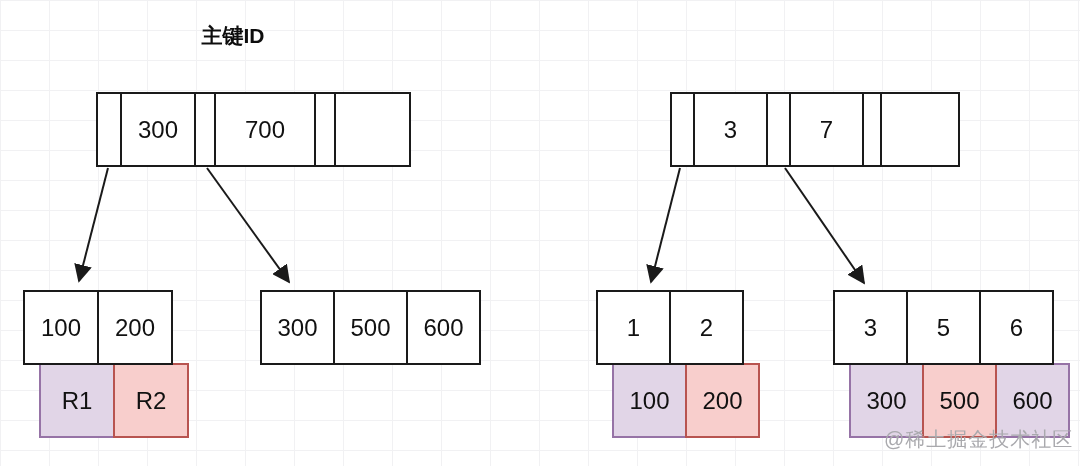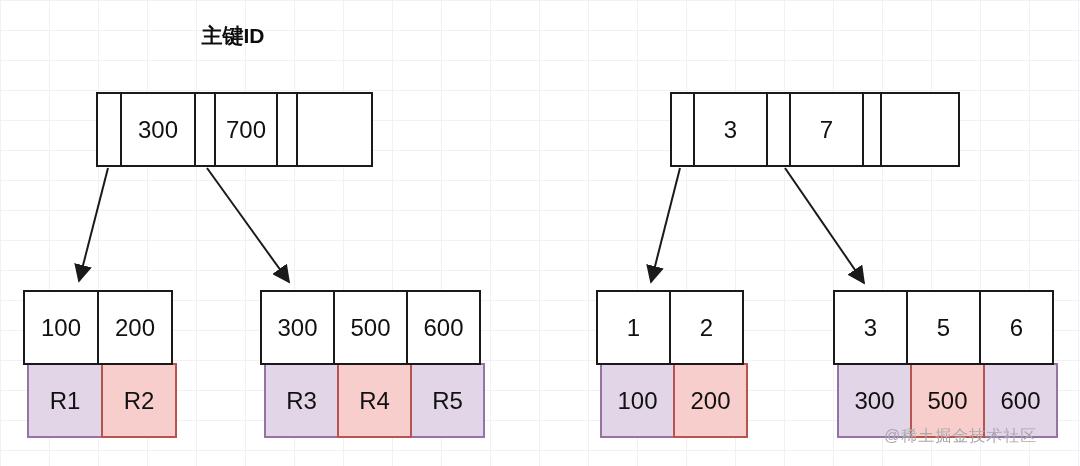--- a/index.html
+++ b/index.html
@@ -35,30 +35,30 @@
     box-sizing:border-box;width:75px;height:75px;background:#fff;
     border:2px solid #1a1a1a;margin-left:-2px;
     display:flex;align-items:center;justify-content:center;font-size:24px;
   }
   .kcell:first-child{margin-left:0;}
   .rcell{
     box-sizing:border-box;width:75px;height:75px;margin-left:-2px;
     display:flex;align-items:center;justify-content:center;font-size:24px;
     position:relative;
   }
-  .rcell:first-child{margin-left:4px;text-align:center;}
+  .rcell:first-child{margin-left:16px;text-align:center;}
   .rcell.purple{background:#E1D5E7;border:2px solid #9673A6;z-index:1;}
   .rcell.pink{background:#F8CECC;border:2px solid #B85450;z-index:2;text-align:center;}
-  .w26{width:26px;} .w76{width:76px;} .w22{width:22px;} .w78{width:64px;} .w77{width:77px;}
+  .w26{width:26px;} .w76{width:76px;} .w22{width:22px;} .w78{width:102px;} .w77{width:77px;}
   .w25{width:25px;} .w75{width:75px;} .w20{width:20px;} .w80{width:80px;}
   .kw76{width:76px;}
   .arrow-layer{position:absolute;left:0;top:0;z-index:5;pointer-events:none;}
   .watermark{
     position:absolute;left:884px;top:426px;z-index:10;
-    font-size:16px;color:#a9a9ad;letter-spacing:1px;
+    font-size:20px;color:#a9a9ad;letter-spacing:1px;
   }
 </style>
 </head>
 <body>
 
 <div class="canvas">
 
   <div class="section-title" style="left:83px;top:22px;">主键ID</div>
 
   <div class="bnode" style="left:96px;top:92px;">
@@ -89,25 +89,20 @@
       <div class="rcell pink kw76">R2</div>
     </div>
   </div>
 
   <div class="leaf" style="left:260px;top:290px;">
     <div class="leaf-row top">
       <div class="kcell">300</div>
       <div class="kcell">500</div>
       <div class="kcell">600</div>
     </div>
-    <div class="leaf-row bottom">
-      <div class="rcell purple">R3</div>
-      <div class="rcell pink">R4</div>
-      <div class="rcell purple">R5</div>
-    </div>
   </div>
 
   <div class="leaf" style="left:596px;top:290px;">
     <div class="leaf-row top">
       <div class="kcell">1</div>
       <div class="kcell">2</div>
     </div>
     <div class="leaf-row bottom">
       <div class="rcell purple">100</div>
       <div class="rcell pink">200</div>

